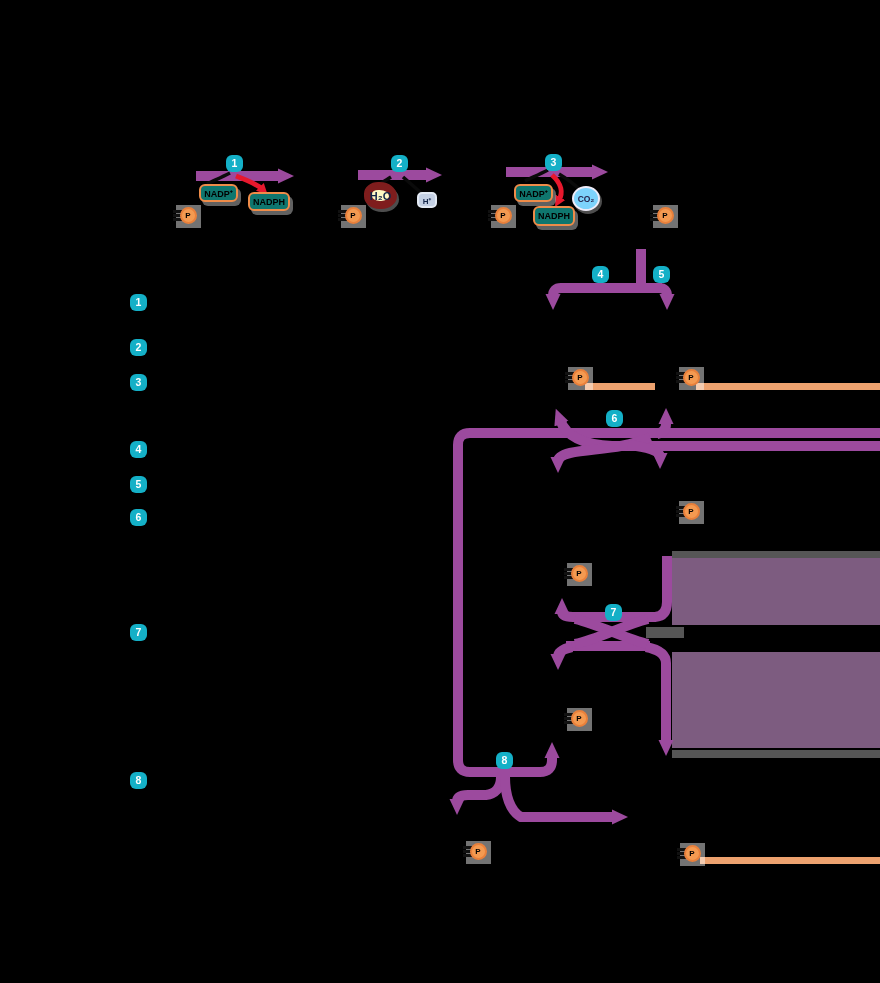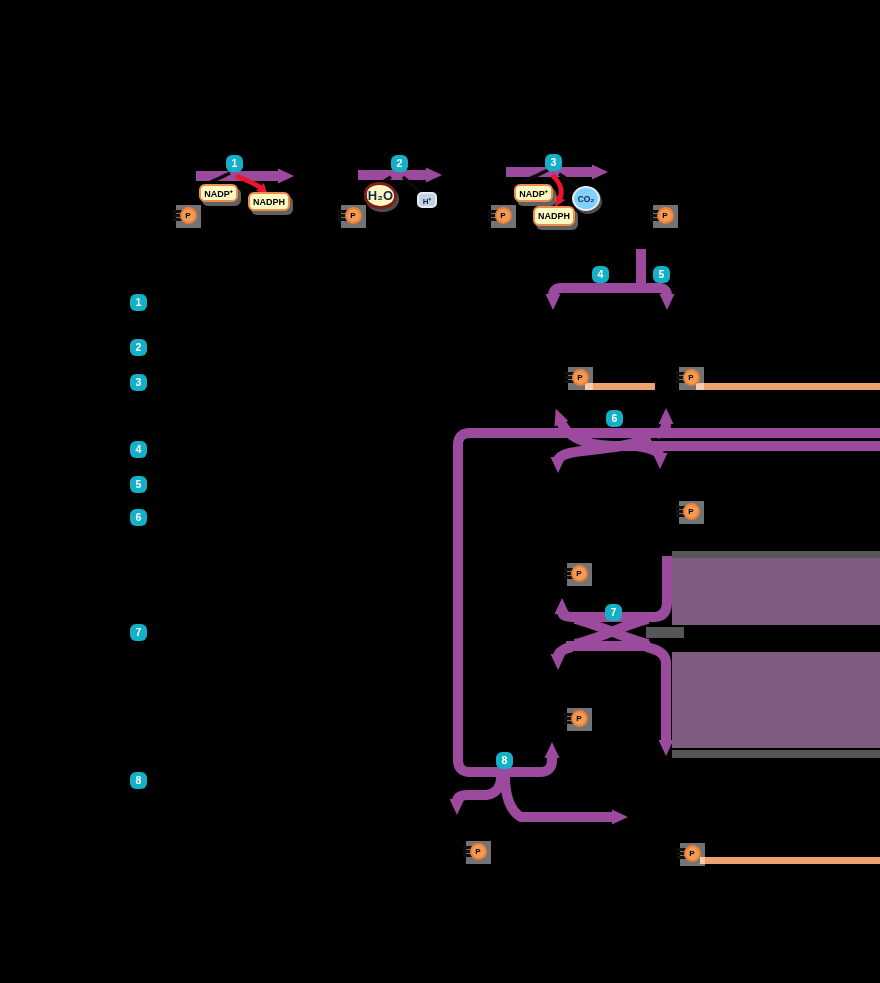--- a/index.html
+++ b/index.html
@@ -19,25 +19,25 @@
   .pgrey{position:absolute;left:-12px;top:-10px;width:25px;height:23px;
          background:rgba(255,255,255,.45);}
   .pt{position:absolute;width:9px;height:2.5px;background:#111;left:-15px;}
   .pt.t1{top:-5px}.pt.t2{top:-1px}.pt.t3{top:3px}
   .pc{position:absolute;left:-8.5px;top:-8.5px;width:17px;height:17px;border-radius:50%;
       background:#f49a51;border:2px solid #e9803b;box-sizing:border-box;color:#000;
       font-size:8px;font-weight:bold;display:flex;align-items:center;justify-content:center;
       font-style:normal;}
 
   
-  .cob{position:absolute;background:#fef9c3;border:2.5px solid #ef8c49;border-radius:6px;
+  .cob{position:absolute;background:#0f766e;border:2.5px solid #ef8c49;border-radius:6px;
        color:#000;font-weight:bold;font-size:9px;display:flex;align-items:center;
        justify-content:center;box-sizing:border-box;box-shadow:3px 4px 0 rgba(255,255,255,.38);}
-  .h2o{position:absolute;background:#fef9c3;border:3px solid #7f1d1d;
-       border-radius:45% 55% 50% 50%;color:#14274a;font-size:13px;font-weight:bold;
+  .h2o{position:absolute;background:#fef9c3;border:8px solid #7f1d1d;
+       border-radius:45% 55% 50% 50%;color:#14274a;font-size:11px;font-weight:bold;
        display:flex;align-items:center;justify-content:center;box-sizing:border-box;
        box-shadow:2px 3px 0 rgba(255,255,255,.3);}
   .hp{position:absolute;background:#c4d0e4;border:2px solid #e3eaf4;border-radius:5px;
       color:#14274a;font-size:8px;font-weight:bold;display:flex;align-items:center;
       justify-content:center;box-sizing:border-box;}
   .co2{position:absolute;background:#7dd3fc;border:2px solid #efecf8;border-radius:50%;
        color:#241f47;font-size:8.5px;font-weight:bold;display:flex;align-items:center;
        justify-content:center;box-sizing:border-box;box-shadow:2px 3px 0 rgba(255,255,255,.3);}
 </style>
 </head>

